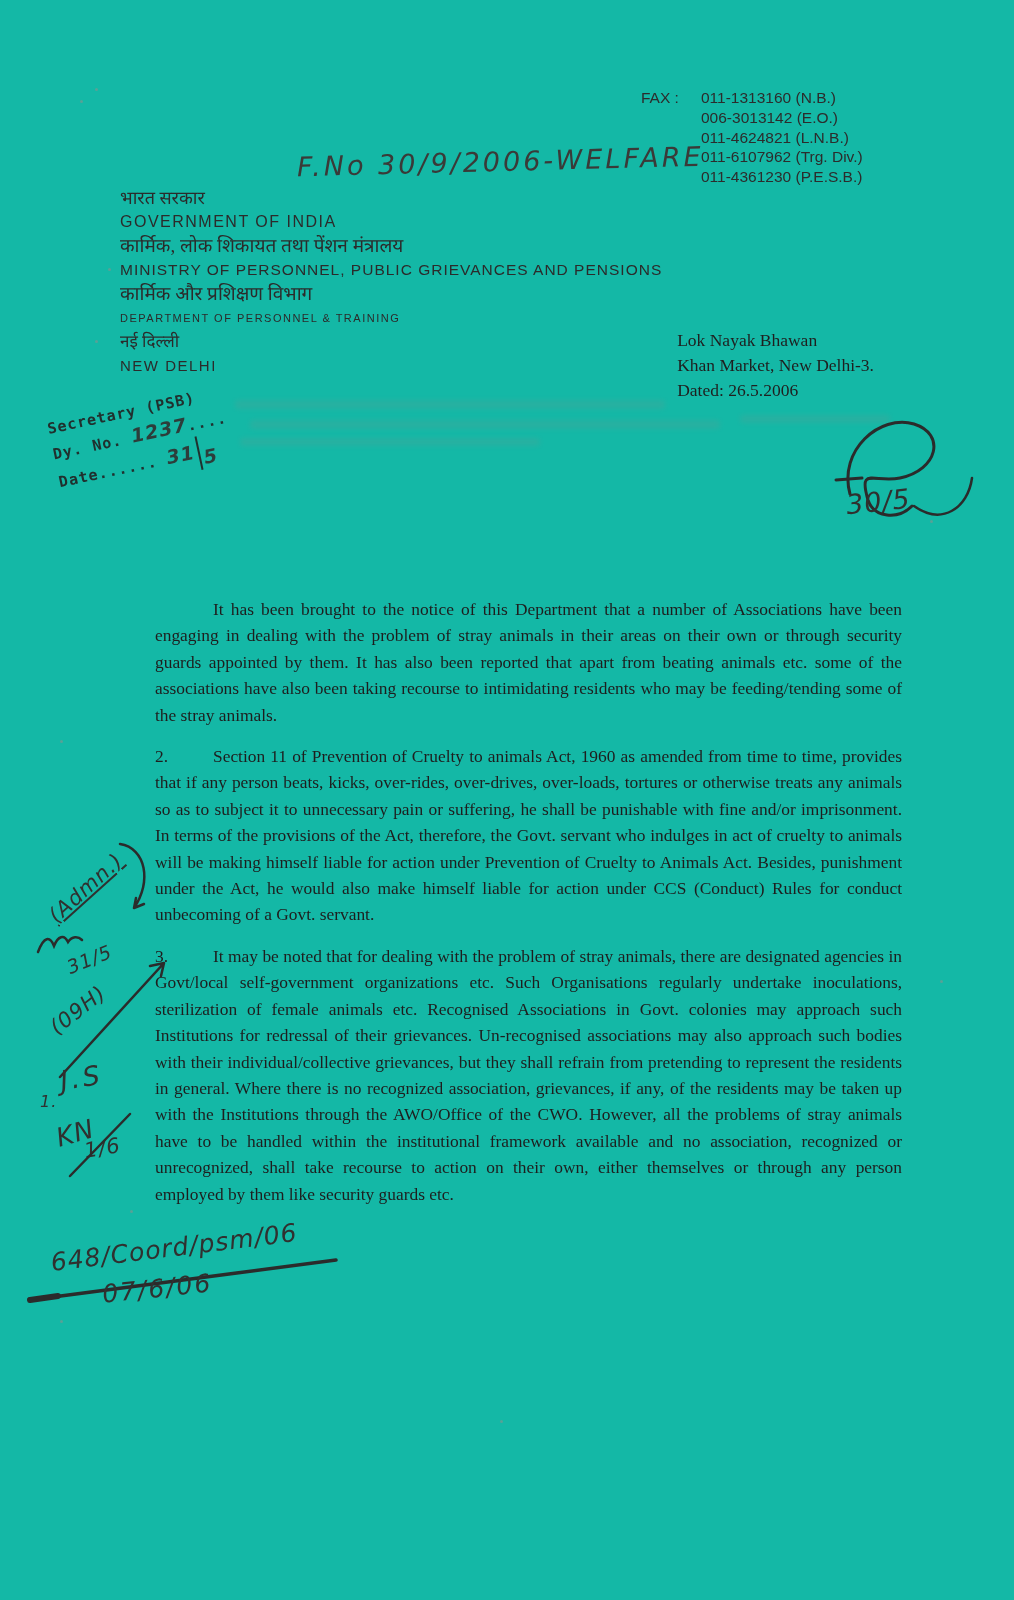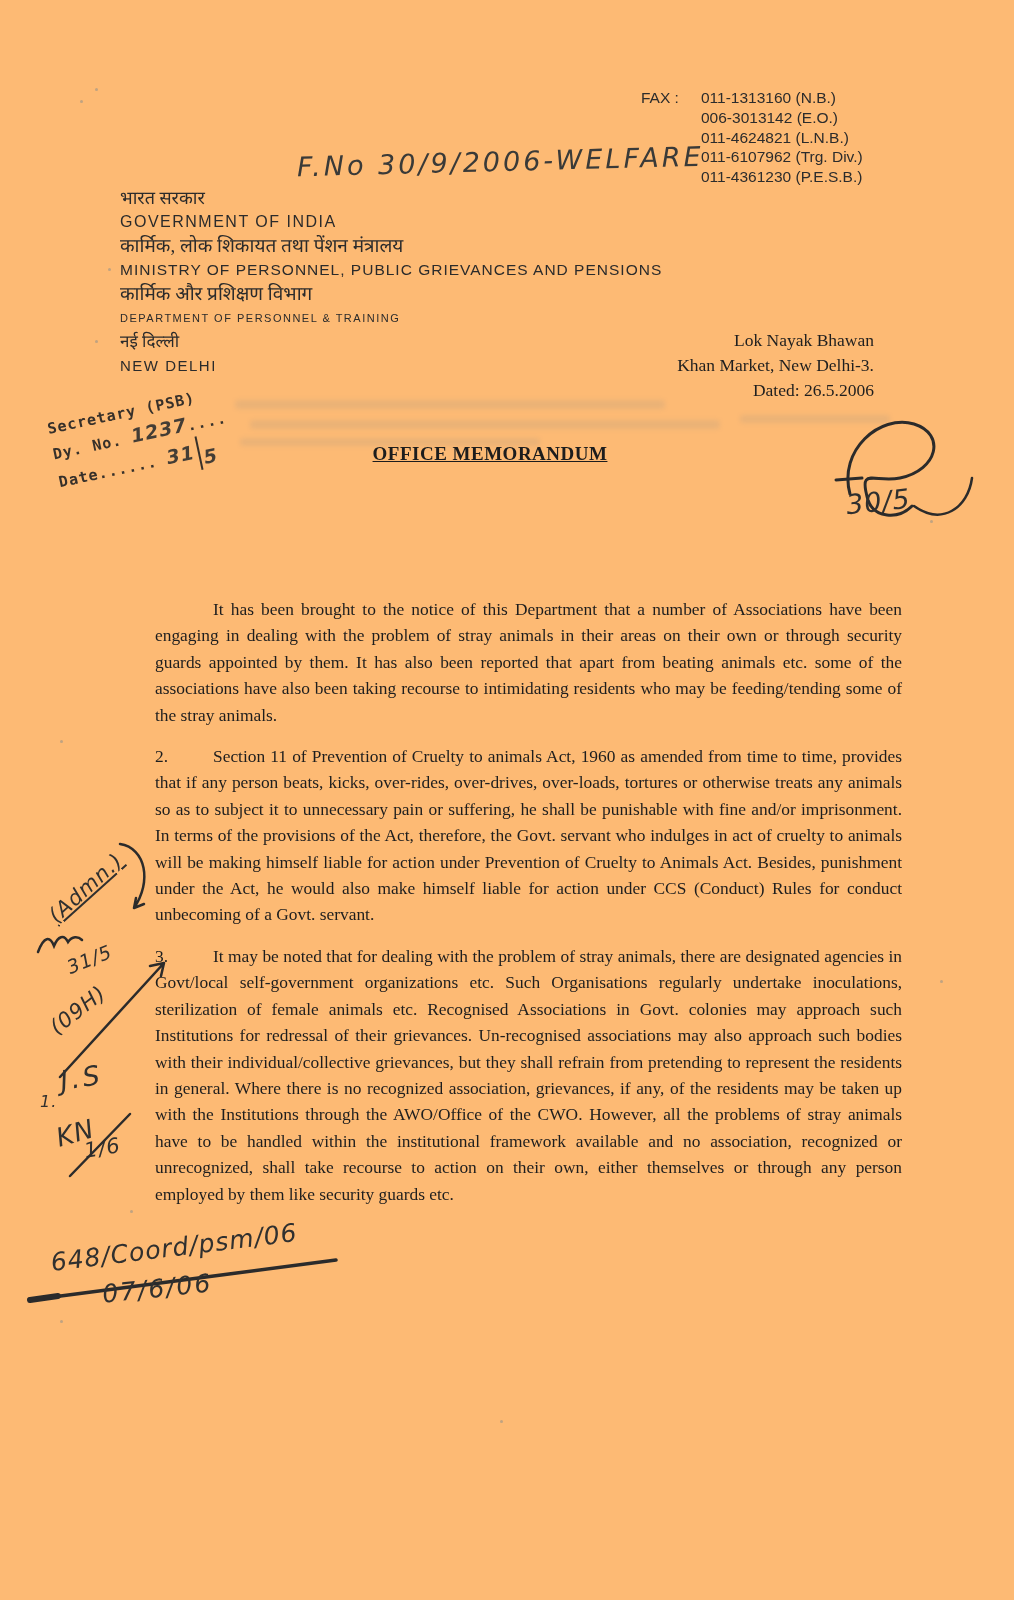--- a/index.html
+++ b/index.html
@@ -1,18 +1,18 @@
 <!DOCTYPE html>
 <html><head>
 <meta charset="utf-8">
 <style>
   html,body { margin:0; padding:0; background:#e8e8e6; }
   .page {
     position:relative; width:1014px; height:1600px; margin:0 auto;
-    background:#fdba74; overflow:hidden;
+    background:#14b8a6; overflow:hidden;
     font-family:"Liberation Serif", serif; color:#262626;
   }
   
   .sans  { font-family:"Liberation Sans", sans-serif; }
   .mono  { font-family:"DejaVu Sans Mono", monospace; }
   .hand  { font-family:"DejaVu Sans", sans-serif; font-style:italic;
            color:#30302f; letter-spacing:1px; }
   .abs   { position:absolute; }
   
   .fax { top:88px; left:641px; font-size:15.5px; line-height:19.8px; color:#2c2c2c; }
@@ -25,21 +25,21 @@
   .header { top:186px; left:120px; width:740px; text-align:left; color:#2b2b2b; }
   .h-hi1 { font-size:18px; line-height:24px; }
   .h-en1 { font-size:16px; line-height:23px; letter-spacing:1.5px; }
   .h-hi2 { font-size:19px; line-height:25px; }
   .h-en2 { font-size:15.5px; line-height:24px; letter-spacing:1px; }
   .h-hi3 { font-size:19px; line-height:24px; }
   .h-en3 { font-size:11px; line-height:24px; letter-spacing:1.5px; }
   .h-hi4 { font-size:17px; line-height:24px; }
   .h-en4 { font-size:15px;  line-height:23px; letter-spacing:1.5px; }
   
-  .address { top:328px; right:140px; text-align:right; font-size:17.5px;
+  .address { top:328px; right:140px; text-align:left; font-size:17.5px;
              line-height:25px; color:#1f1f1f; }
   
   .stamp { top:398px; left:52px; transform:rotate(-12deg);
            font-weight:bold; font-size:15px; line-height:24px; color:#222;
            letter-spacing:1px; opacity:.9; }
   .stamp .hand { font-size:19px; font-weight:bold; }
   .vbar { display:inline-block; width:2px; height:34px; background:#222;
           vertical-align:middle; margin:0 3px; }
   .low { position:relative; top:7px; }
   
@@ -141,21 +141,20 @@
     <div>
       <span>Dy. No.</span>
       <span class="hand">1237</span><span>....</span>
     </div>
     <div>
       <span>Date......</span>
       <span class="hand">31</span><span class="vbar"></span><span class="hand low">5</span>
     </div>
   </div>
 
-  <div class="abs memo-title">OFFICE MEMORANDUM</div>
 
   <svg class="ink" style="top:408px;left:822px;" width="150" height="110">
     <path d="M28 86 C 16 42, 58 6, 92 16 C 124 26, 116 62, 78 70 C 52 75, 36 58, 46 92 C 52 110, 76 112, 90 98" stroke="#2b2b2b" stroke-width="3" fill="none" stroke-linecap="round"></path>
     <path d="M92 98 C 120 118, 146 100, 150 70" stroke="#2b2b2b" stroke-width="2.5" fill="none" stroke-linecap="round"></path>
     <path d="M14 72 L40 70" stroke="#2b2b2b" stroke-width="3" fill="none" stroke-linecap="round"></path>
   </svg>
   <div class="abs hand" style="top:486px;left:846px;font-size:27px;transform:rotate(-6deg);">30/5</div>
 
 
   <div class="abs body">

